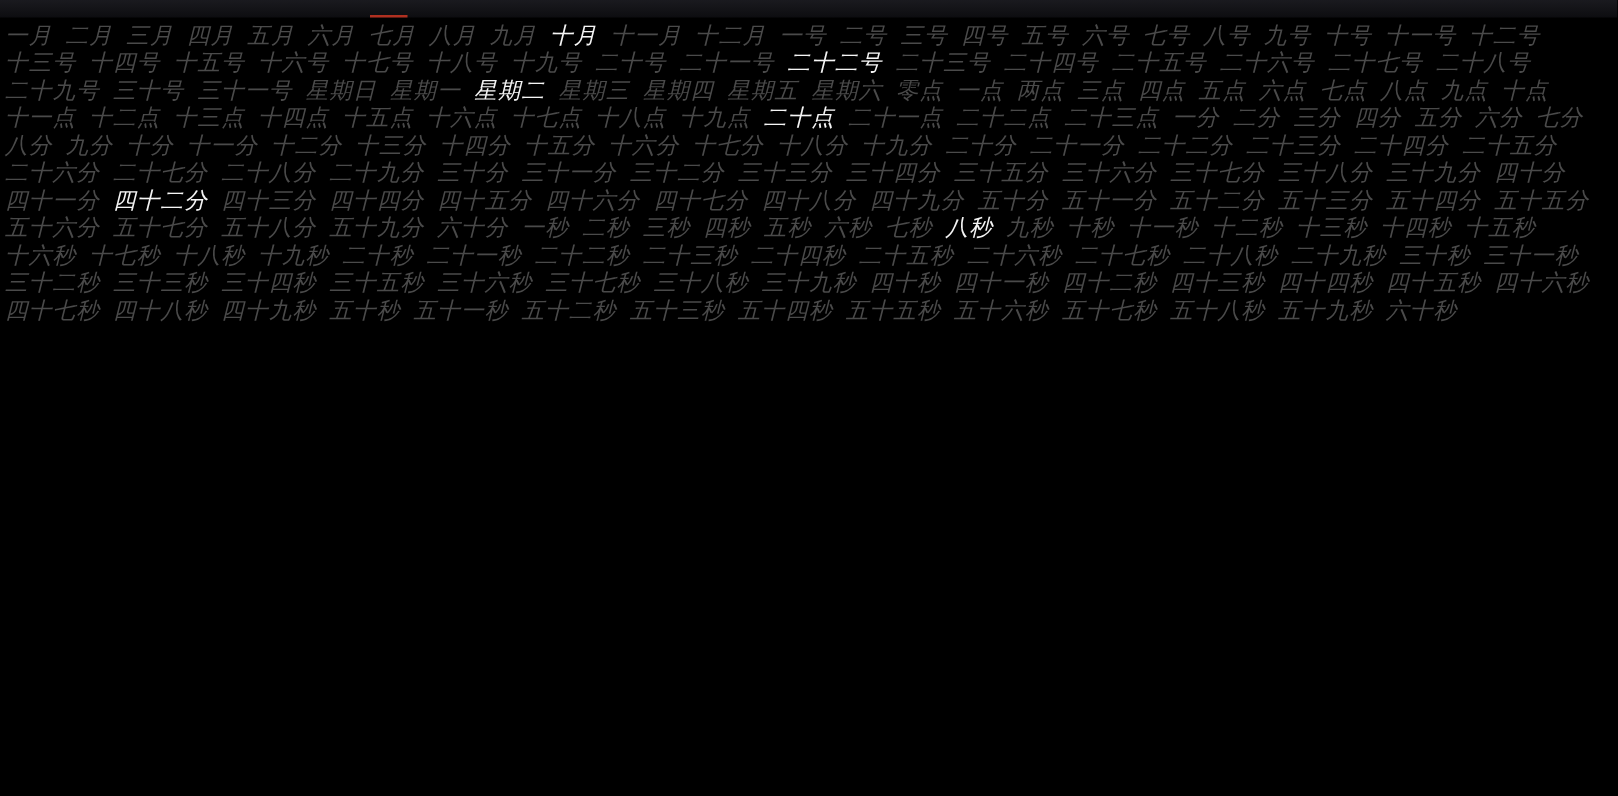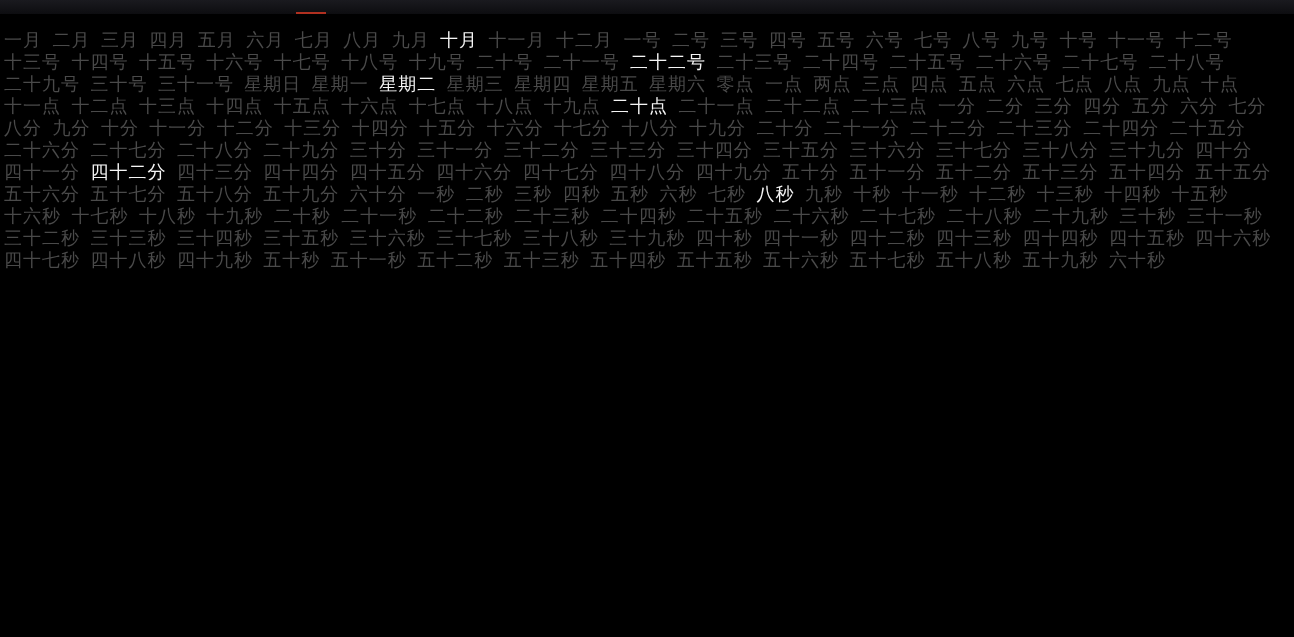--- a/index.html
+++ b/index.html
@@ -20,22 +20,23 @@
   .top-strip::before {
     content: "";
     position: absolute;
     left: 296px;
     top: 12px;
     width: 30px;
     height: 2px;
     background: #b03020;
   }
   .flow {
-    padding: 15px 4px 0 4px;
+    padding: 3px 4px 0 4px;
     line-height: 1.0;
+    font-style: italic;
   }
   .tok {
     display: inline-block;
     font-size: 18px;
     color: #4a4a4a;
     margin: 2px 6px 2px 0;
     letter-spacing: 1px;
     white-space: nowrap;
     user-select: none;
   }

